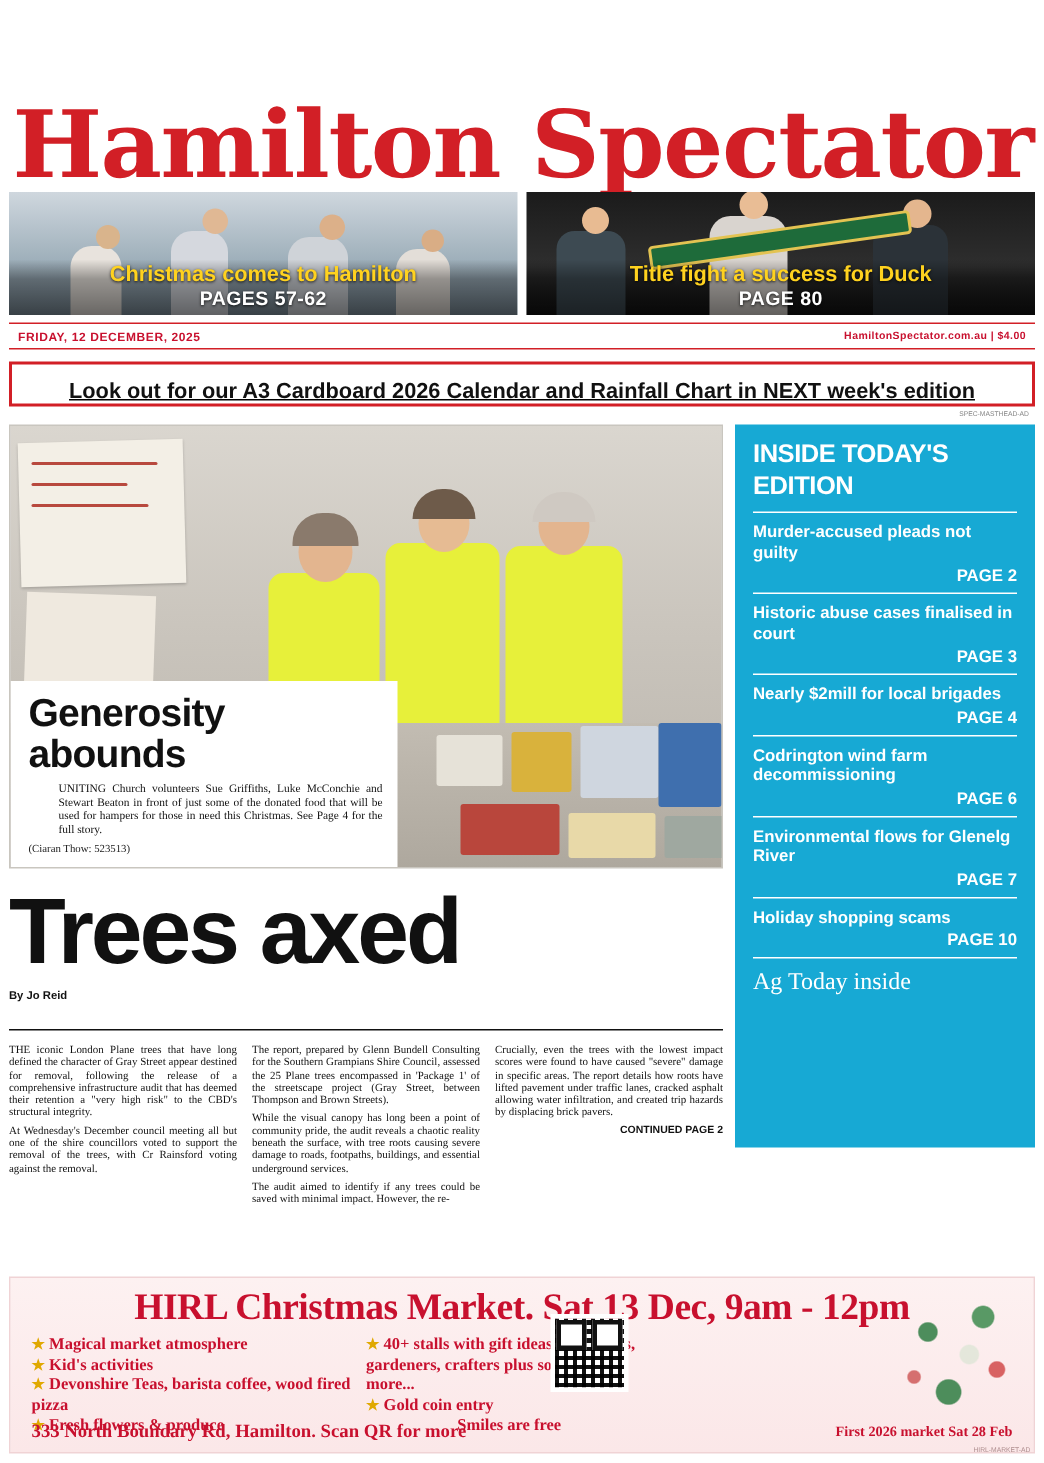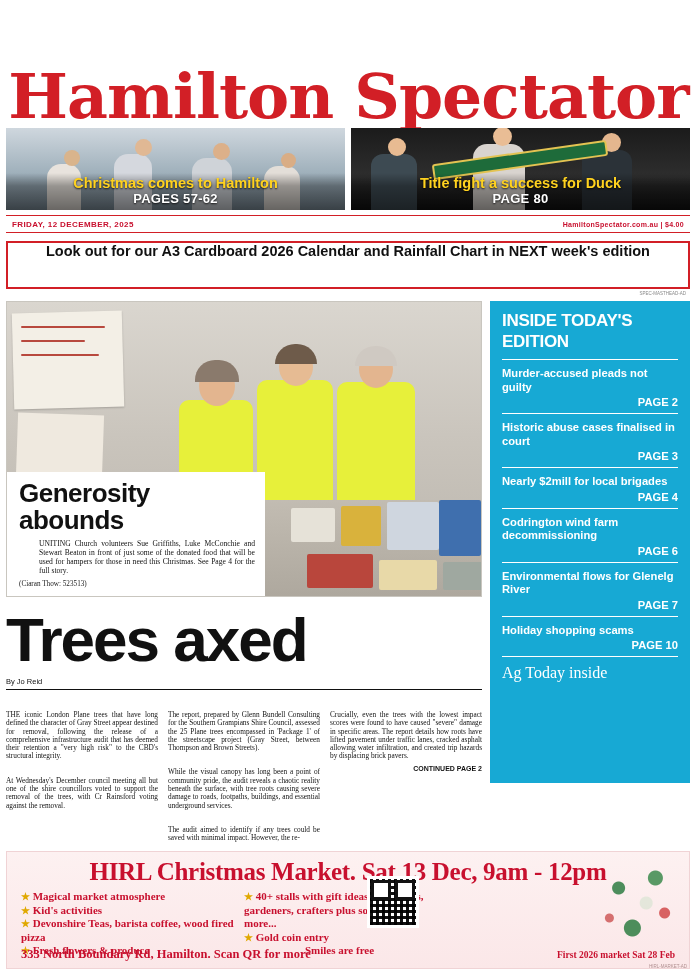--- a/index.html
+++ b/index.html
@@ -87,23 +87,24 @@
   }
   .datebar .right {
     font-family:"Liberation Sans", sans-serif; font-weight:bold; font-size:7px;
     color:#c8102e; letter-spacing:.3px;
   }
 
   
   .banner {
     margin:8px 6px 0;
     border:2px solid #d21f26;
-    height:48px;
-    display:flex; align-items:flex-start; justify-content:center;
+    height:30px;
+    display:flex; align-items:flex-end; justify-content:center;
     position:relative;
+    text-decoration:underline;
   }
   .banner-text {
     font-family:"Liberation Sans", sans-serif; font-weight:bold;
     font-size:14.5px; color:#111;
   }
   .banner-credit {
     position:absolute; right:2px; bottom:-9px;
     font-family:"Liberation Sans", sans-serif; font-size:4.5px; color:#888;
   }
 
@@ -156,30 +157,30 @@
     font-weight:bold;
     font-size:62px;
     line-height:62px;
     letter-spacing:-2px;
     color:#111;
     margin:12px 0 6px;
   }
 
   
   .byline {
-    font-family:"Liberation Sans", sans-serif; font-weight:normal; font-size:7.5px;
-    color:#111; margin-bottom:3px;
+    font-family:"Liberation Sans", sans-serif; font-weight:bold; font-size:7.5px;
+    color:#111; margin-bottom:18px;
   }
   .story-cols {
     display:flex; gap:10px;
     border-top:1px solid #111; padding-top:5px;
   }
   .story-col { width:152px; }
   .story-col p {
-    margin:16px 0 4px; font-family:"Liberation Serif", serif;
+    margin:4px 0 4px; font-family:"Liberation Serif", serif;
     font-size:7.3px; line-height:8.3px; color:#111; text-align:justify;
   }
   .continued {
     font-family:"Liberation Sans", sans-serif; font-weight:bold; font-size:7px;
     text-align:right; color:#111; margin-top:2px;
   }
 
   
   .inside-box {
     background:#17a9d4; color:#fff; padding:10px 12px 14px;

